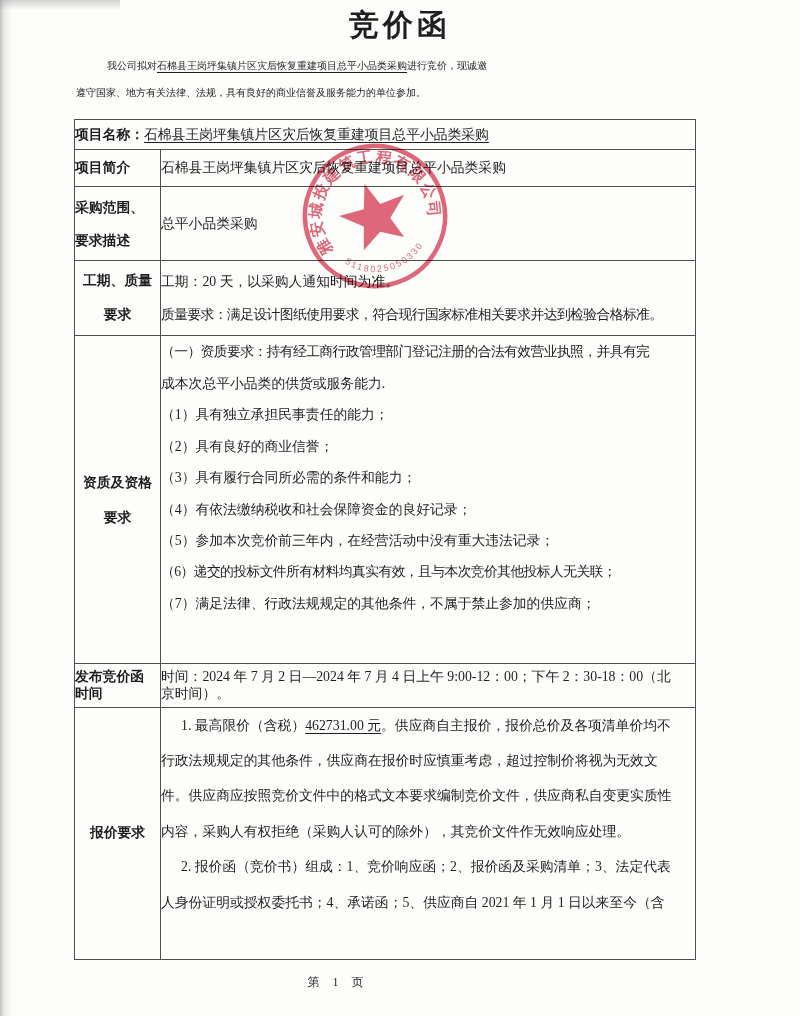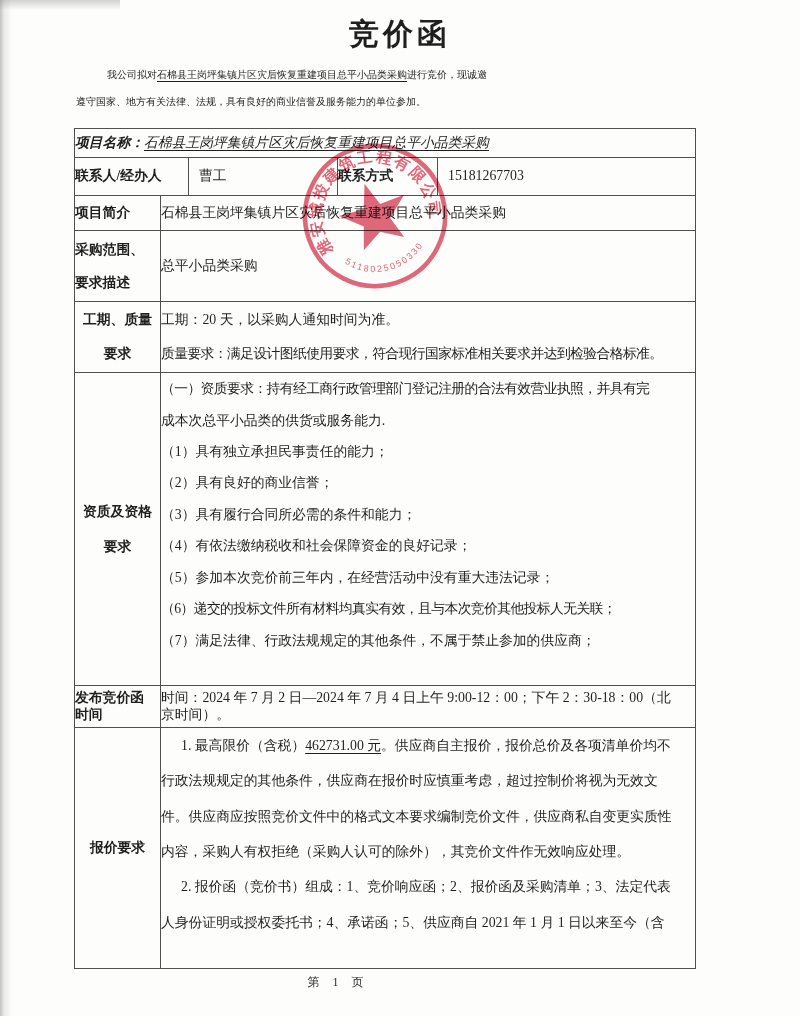--- a/index.html
+++ b/index.html
@@ -12,40 +12,40 @@
     position:absolute;left:0;top:0;width:12px;height:1016px;
     background:linear-gradient(to right,rgba(120,120,120,.45),rgba(170,170,170,.22) 35%,rgba(255,255,255,0) 100%);
     pointer-events:none;
   }
   .edge-top{
     position:absolute;left:0;top:0;width:120px;height:10px;
     background:linear-gradient(to bottom,rgba(130,130,130,.35),rgba(255,255,255,0));
     pointer-events:none;
   }
   .doc-title{
-    text-align:center;padding-top:14px;
+    text-align:center;padding-top:5px;
     font-size:30px;font-weight:bold;letter-spacing:4px;
   }
   .intro{
     margin:6px 56px 0 76px;width:664px;
     font-size:10px;line-height:27px;
   }
   .intro-line1{text-indent:31px;white-space:nowrap;}
   .u{text-decoration:underline;text-underline-offset:3px;}
   table.doc{
     border-collapse:collapse;table-layout:fixed;
     margin:13px 0 0 74px;width:622px;height:841px;
   }
   table.doc td{
     border:1px solid #4f4f4f;
     font-size:13.8px;vertical-align:middle;
     padding:0;overflow:hidden;
   }
   .lbl{font-weight:bold;}
-  .r1{height:28px;font-style:italic;} .r2{height:35px;} .r3{height:36px;} .r4{height:34px;}
+  .r1{height:28px;} .r2{height:35px;} .r3{height:36px;} .r4{height:34px;}
   .r5{height:68px;} .r6{height:67px;margin-left:8px;} .r7{height:301px;} .r8{height:40px;margin-left:44px;} .r9{height:232px;}
   td.pad8{padding-left:8px;}
   td.lblcell{padding-left:7px;}
   td.content{padding-left:12px;}
   td.top{vertical-align:top;padding-top:9px;}
   .lbl2c{text-align:center;line-height:34px;}
   .lbl2l{line-height:33px;}
   .sched-line{line-height:33.5px;}
   .tight{letter-spacing:-0.6px;}
   td.qual-content{padding:8px 6px 6px 13px;margin-top:29px;}
@@ -82,26 +82,20 @@
   <colgroup>
       <col style="width:86px">
       <col style="width:28px">
       <col style="width:149px">
       <col style="width:100px">
       <col style="width:258px">
     </colgroup>
   <tbody>
       <tr class="r1">
     <td colspan="5" class="pad8"><span class="lbl">项目名称：</span><span class="u">石棉县王岗坪集镇片区灾后恢复重建项目总平小品类采购</span></td>
-  </tr>
-  <tr class="r3">
-    <td colspan="2" class="lbl lblcell">联系人/经办人</td>
-    <td style="padding-left:10px">曹工</td>
-    <td class="lbl pad8">联系方式</td>
-    <td style="padding-left:10px">15181267703</td>
   </tr>
   <tr class="r4">
     <td class="lbl lblcell">项目简介</td>
     <td colspan="4" class="content">石棉县王岗坪集镇片区灾后恢复重建项目总平小品类采购</td>
   </tr>
   <tr class="r5">
     <td class="lbl lblcell top lbl2l">
       <div>采购范围、</div>
       <div>要求描述</div>
     </td>

